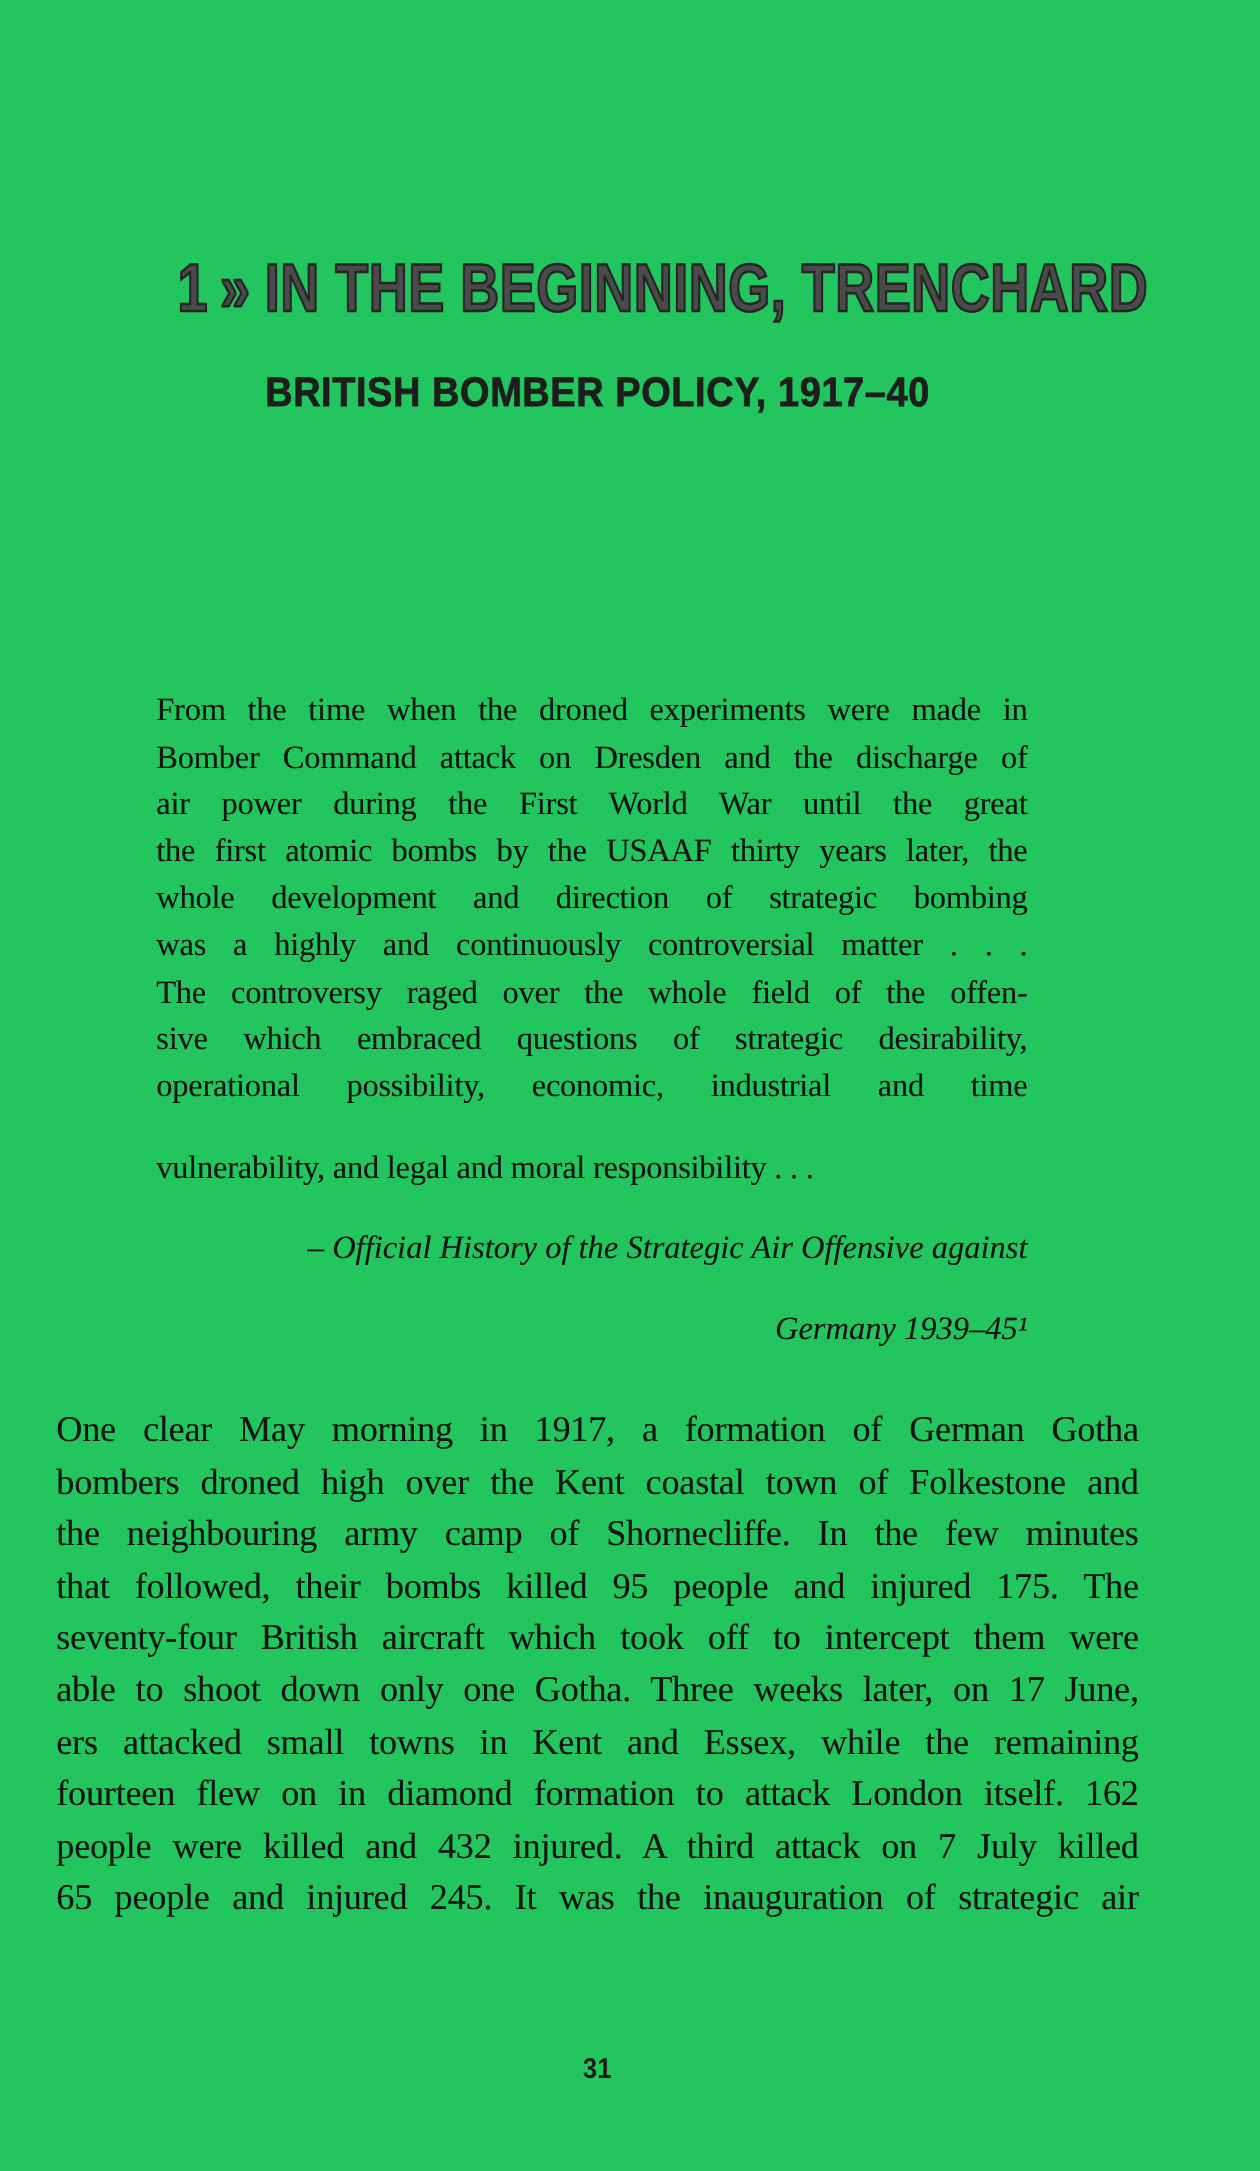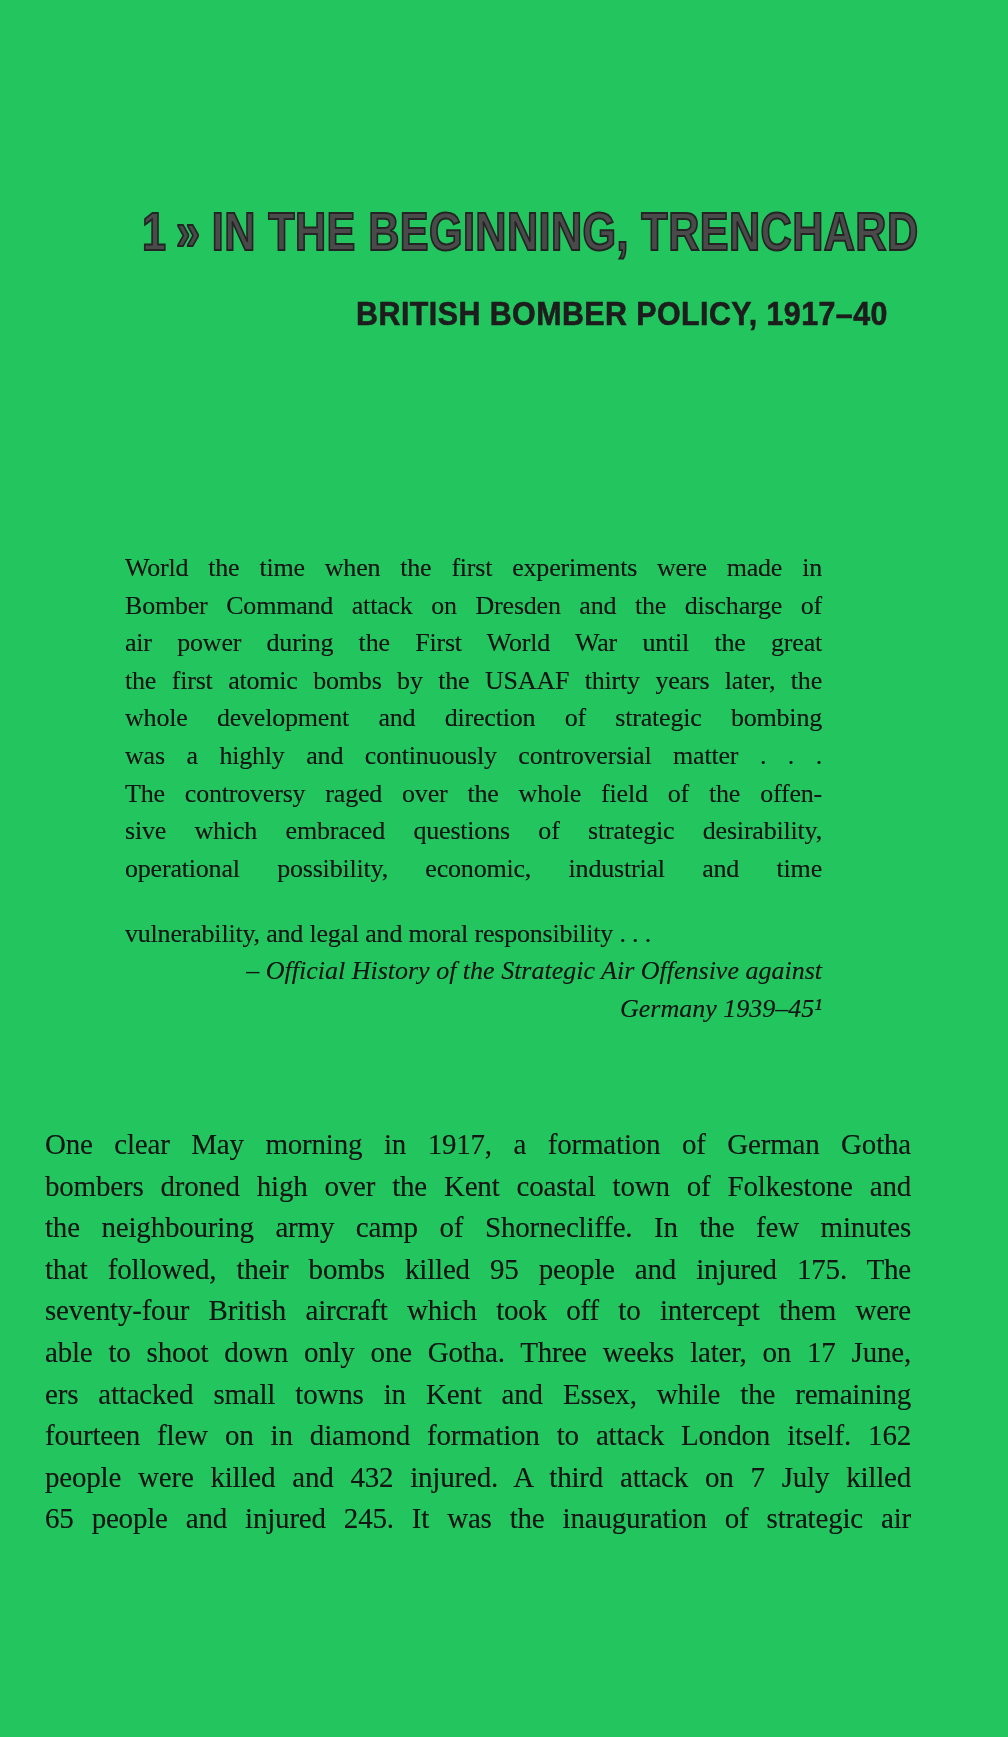--- a/index.html
+++ b/index.html
@@ -30,21 +30,21 @@
     color: #4a4a4a;
     -webkit-text-stroke: 2px #242424;
     transform: scaleX(0.80);
   }
   .chapter-title .num    { margin-right: 12px; }
   .chapter-title .marker { margin-right: 14px; }
 
   .subtitle-wrap {
     position: absolute;
     top: 295px; left: 45px; width: 866px;
-    text-align: right;
+    text-align: center;
     text-decoration: underline;
   }
   .chapter-subtitle {
     display: inline-block;
     white-space: nowrap;
     font-family: "Liberation Sans", sans-serif;
     font-weight: 700;
     font-size: 33px;
     line-height: 38px;
     letter-spacing: 0.5px;
@@ -72,20 +72,21 @@
     position: absolute;
     top: 952px; left: 125px; width: 697px;
     font-style: italic;
   }
   .attribution .line {
     font-size: 26px;
     line-height: 37.5px;
     text-align: right;
     text-align-last: right;
     text-shadow: 0 0 0.5px rgba(20,20,20,0.45);
+    margin-top: 27px;
   }
 
   
   .body-paragraph {
     position: absolute;
     top: 1124px; left: 45px; width: 866px;
   }
   .body-paragraph .line {
     font-size: 29px;
     line-height: 41.6px;
@@ -119,21 +120,21 @@
     <h1 class="chapter-title" style="margin:0;">
       <span class="num">1</span><span class="marker">»</span><span>IN THE BEGINNING, TRENCHARD</span>
     </h1>
   </div>
 
   <div class="subtitle-wrap">
     <h2 class="chapter-subtitle" style="margin:0;">BRITISH BOMBER POLICY, 1917–40</h2>
   </div>
 
   <div class="epigraph">
-      <div class="line">World the time when the first experiments were made in</div>
+      <div class="line">From the time when the droned experiments were made in</div>
       <div class="line">Bomber Command attack on Dresden and the discharge of</div>
       <div class="line">air power during the First World War until the great</div>
       <div class="line">the first atomic bombs by the USAAF thirty years later, the</div>
       <div class="line">whole development and direction of strategic bombing</div>
       <div class="line">was a highly and continuously controversial matter . . .</div>
       <div class="line">The controversy raged over the whole field of the offen-</div>
       <div class="line">sive which embraced questions of strategic desirability,</div>
       <div class="line">operational possibility, economic, industrial and time</div>
       <div class="line last-line">vulnerability, and legal and moral responsibility . . .</div>
     </div>
@@ -149,14 +150,17 @@
       <div class="line">the neighbouring army camp of Shornecliffe. In the few minutes</div>
       <div class="line">that followed, their bombs killed 95 people and injured 175. The</div>
       <div class="line">seventy-four British aircraft which took off to intercept them were</div>
       <div class="line">able to shoot down only one Gotha. Three weeks later, on 17 June,</div>
       <div class="line">ers attacked small towns in Kent and Essex, while the remaining</div>
       <div class="line">fourteen flew on in diamond formation to attack London itself. 162</div>
       <div class="line">people were killed and 432 injured. A third attack on 7 July killed</div>
       <div class="line last-line">65 people and injured 245. It was the inauguration of strategic air</div>
     </div>
 
+  <div class="page-number-wrap">
+    <span class="page-number">31</span>
+  </div>
 
 </div>
 
 </body></html>

